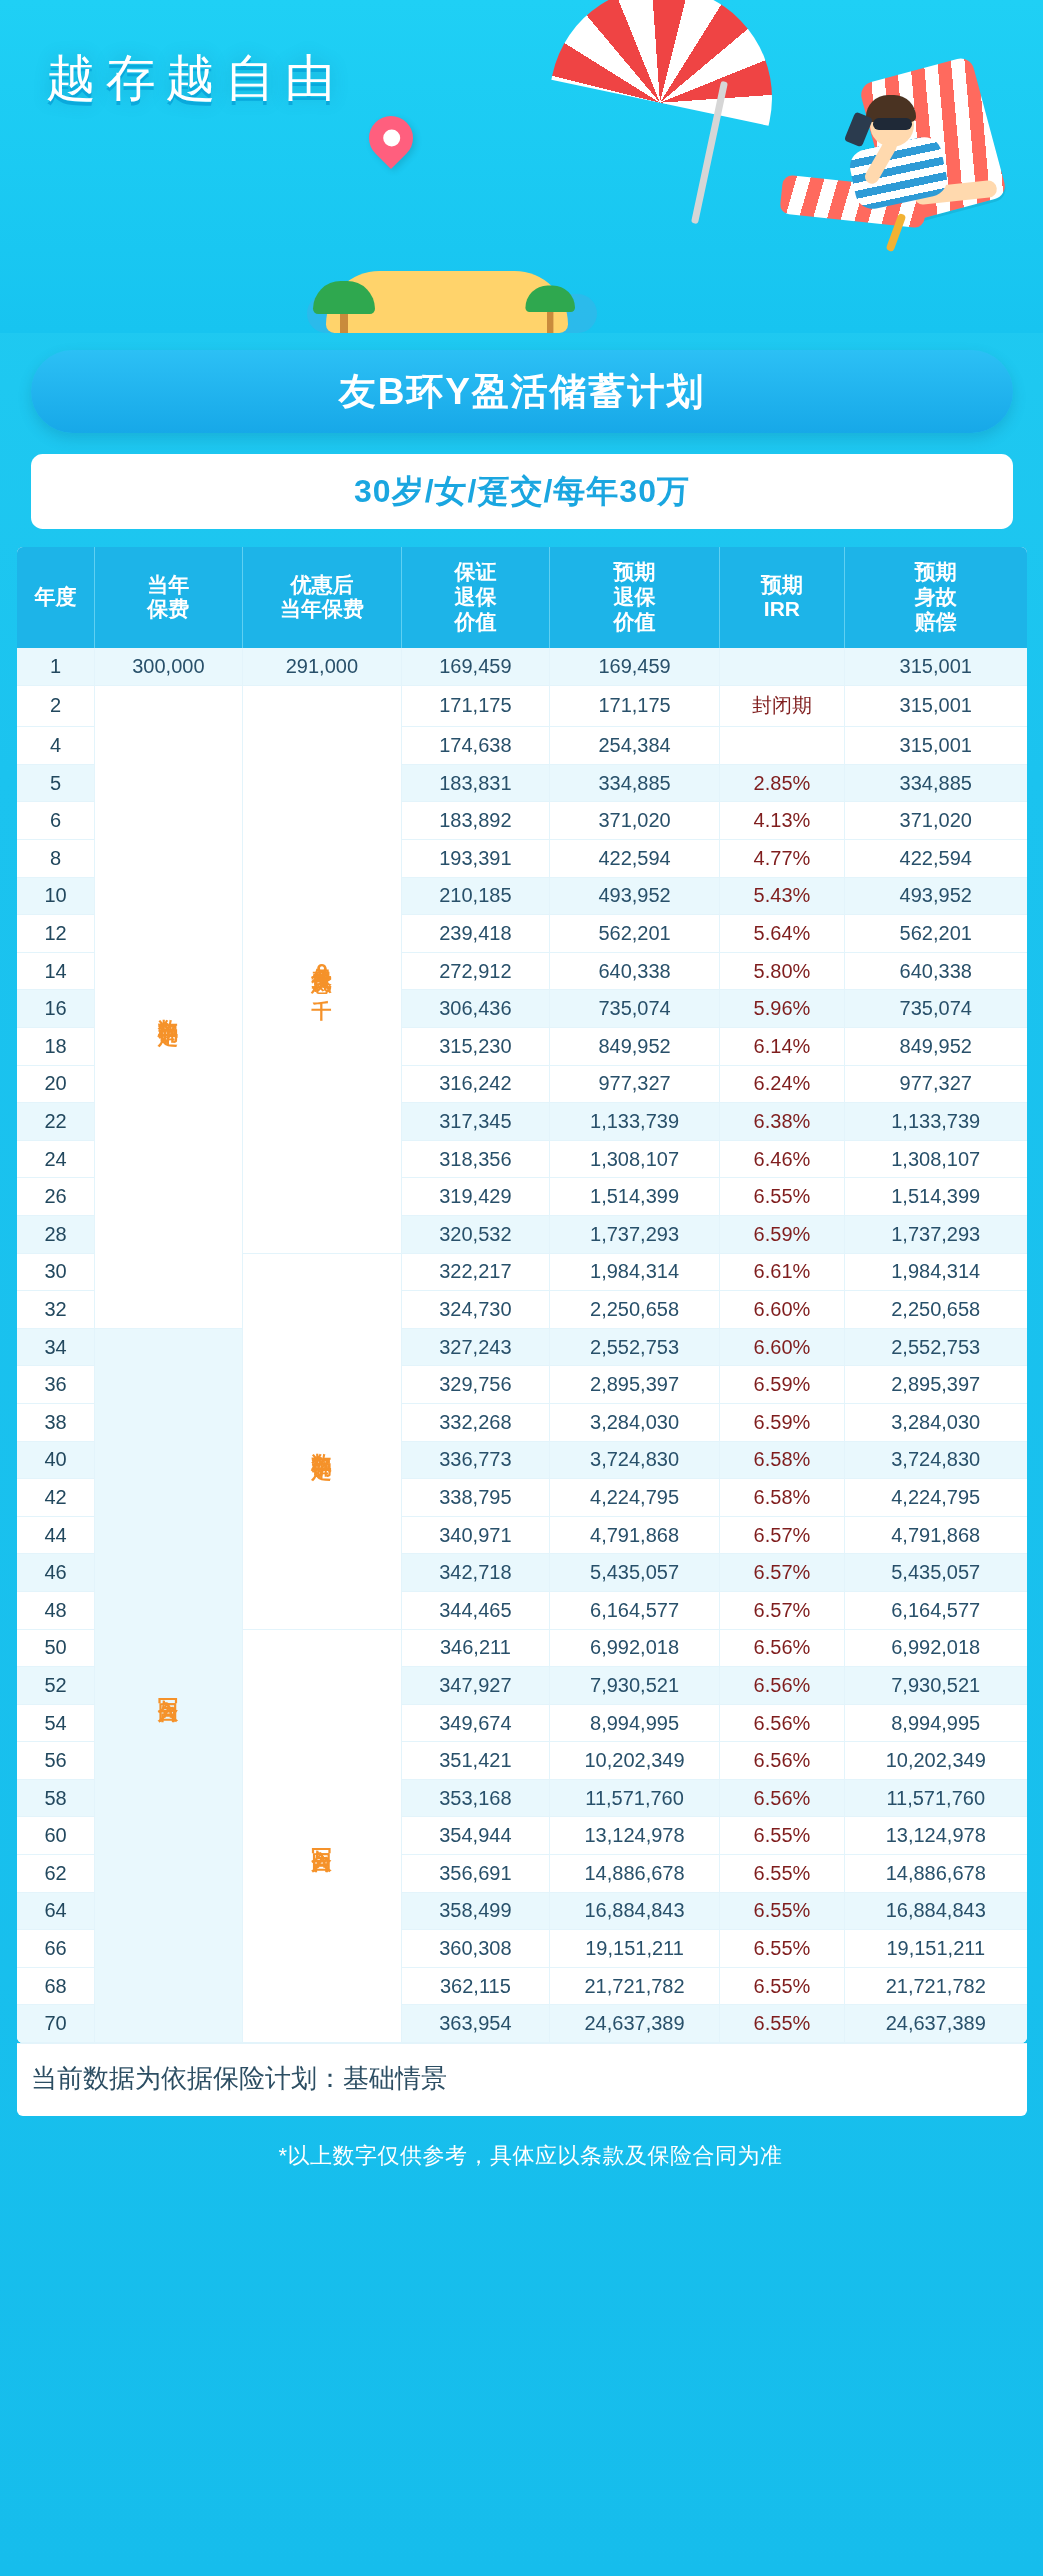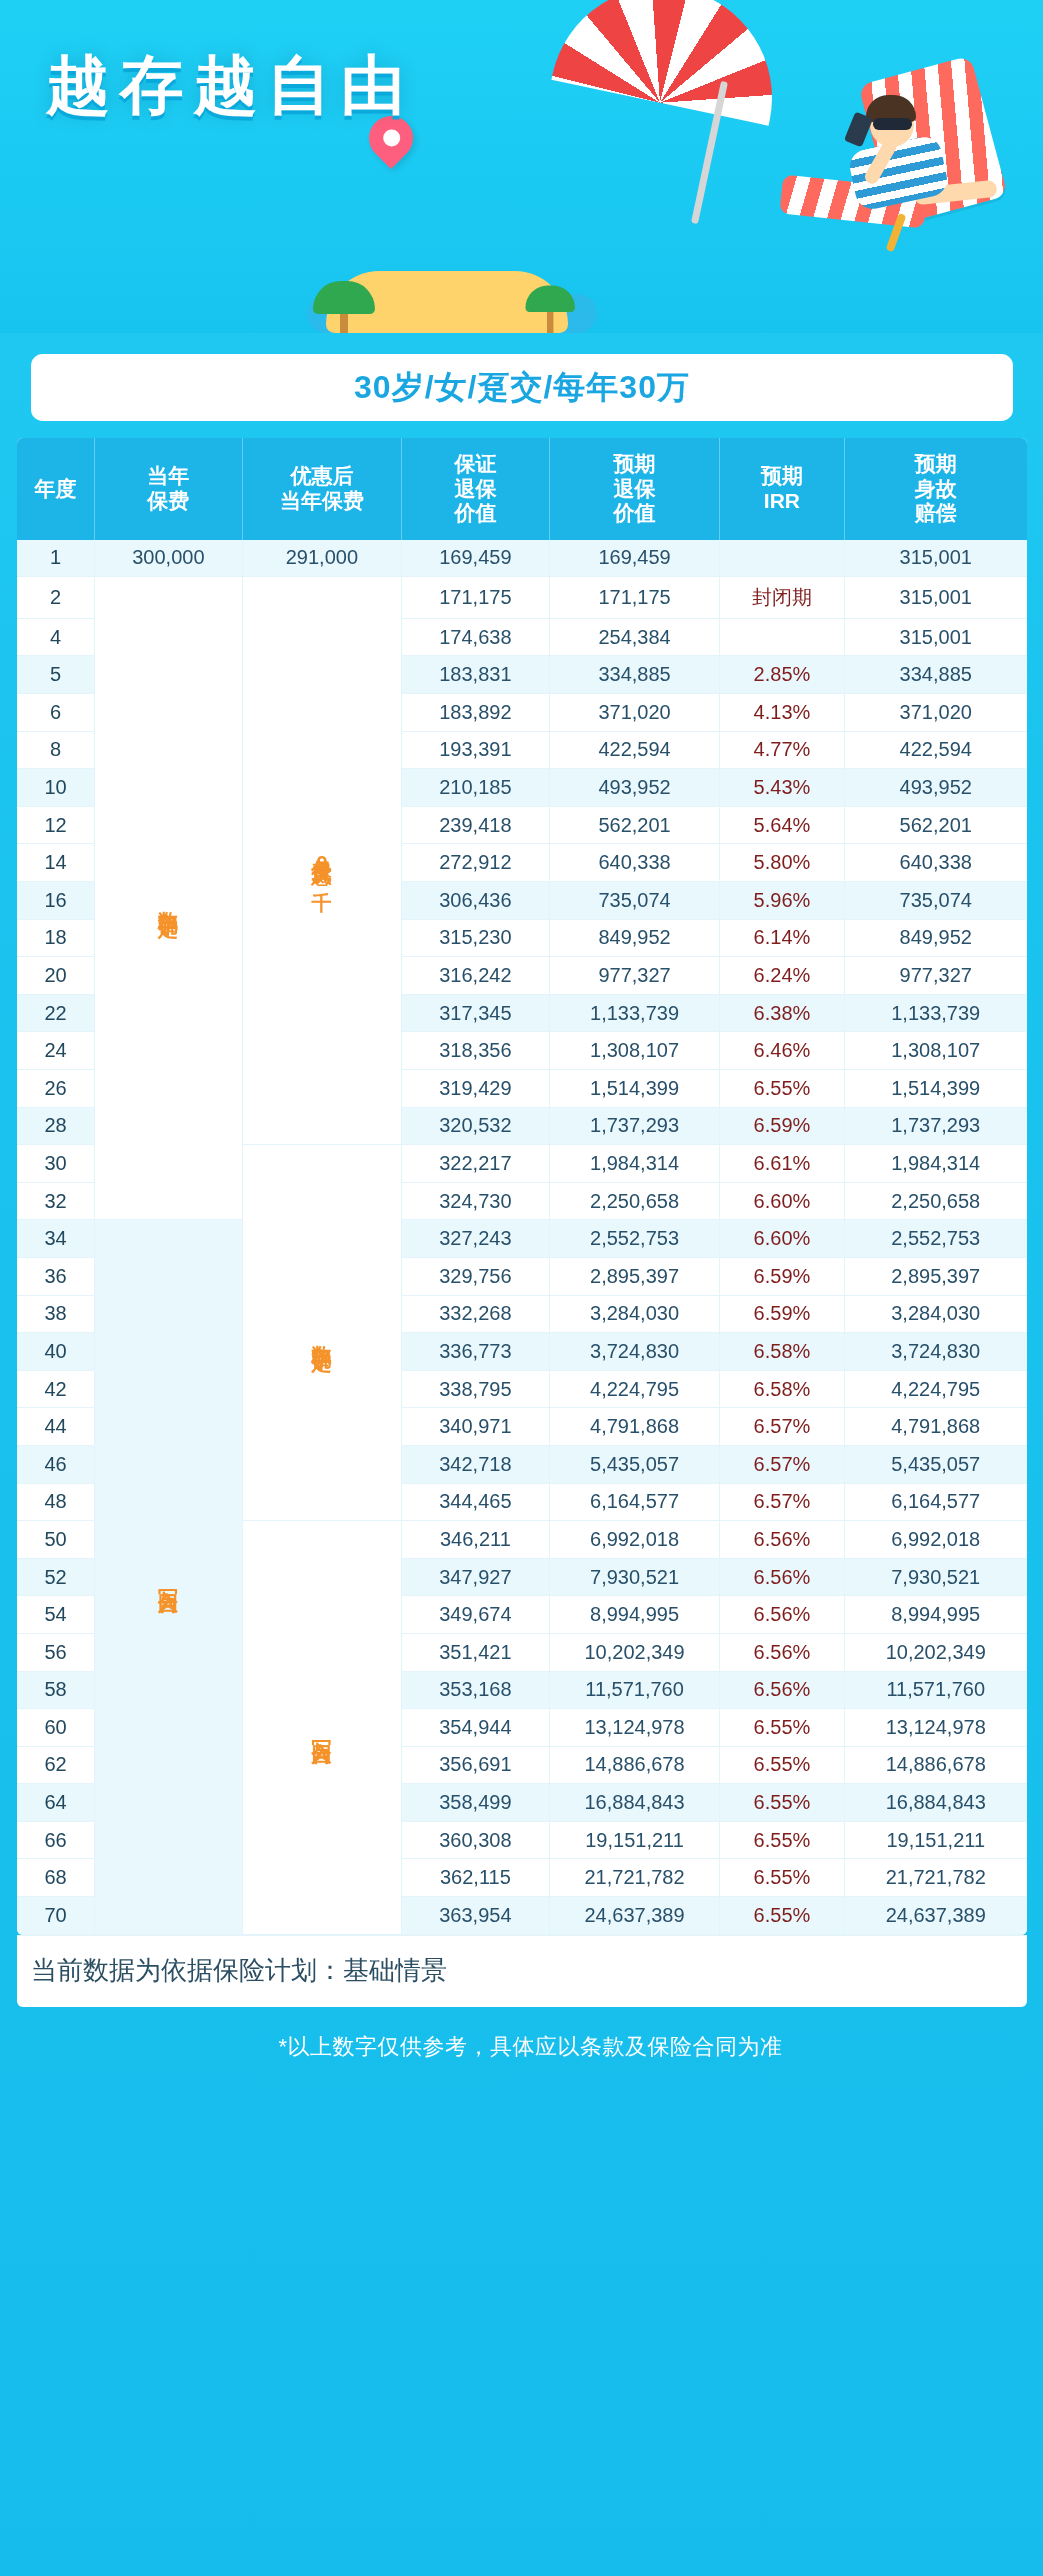--- a/index.html
+++ b/index.html
@@ -23,22 +23,22 @@
     background: linear-gradient(180deg, #1fd0f5 0%, #17c4f0 100%);
     overflow: hidden;
   }
   .hero-title {
     position: absolute;
     left: 46px;
     top: 50px;
     z-index: 6;
   }
   .hero-line {
-    font-size: 64px;
-    font-weight: bold;
+    font-size: 50px;
+    font-weight: normal;
     color: #ffffff;
     letter-spacing: 9.7px;
     line-height: 1.12;
     text-shadow: 0 3.9px 0 #0aa9dc, 0 0 17.4px rgba(0,80,120,.25);
   }
   
   .umbrella {
     position: absolute;
     right: 261px;
     top: -11.6px;
@@ -235,21 +235,21 @@
     letter-spacing: 1.9px;
     display: flex;
     align-items: center;
     justify-content: center;
     box-shadow: 0 5.8px 13.5px rgba(0,70,110,.18);
   }
 
   
   .subtitle-box {
     margin: 21px 31px 0 31px;
-    height: 67px;
+    height: 75px;
     border-radius: 11.6px;
     background: #ffffff;
     display: flex;
     align-items: center;
     justify-content: center;
     color: #1aa6e0;
     font-size: 32px;
     font-weight: bold;
     letter-spacing: 1px;
   }
@@ -368,20 +368,21 @@
         <div class="body"></div>
         <div class="arm"></div>
         <div class="phone"></div>
         <div class="head"></div>
         <div class="hair"></div>
         <div class="glasses"></div>
       </div>
     </div>
   </div>
 
+  <div class="title-pill">友B环Y盈活储蓄计划</div>
 
   <div class="subtitle-box">30岁/女/趸交/每年30万</div>
 
   <div class="table-wrap">
     <table class="plan">
       <colgroup>
         <col class="col-year">
           <col class="col-prem">
           <col class="col-disc">
         <col class="col-grt">

